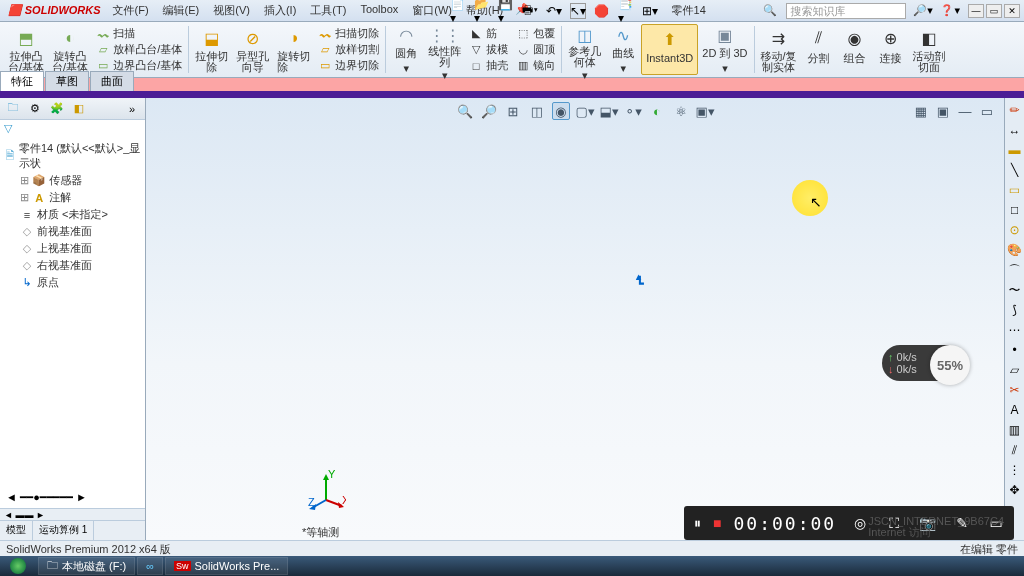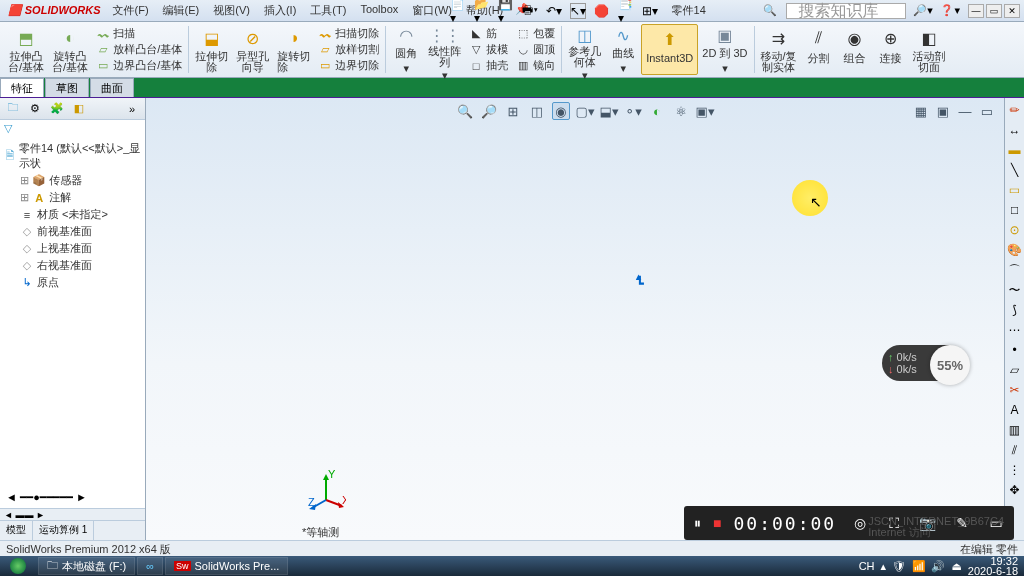--- a/index.html
+++ b/index.html
@@ -3,35 +3,35 @@
 <meta charset="utf-8">
 <style>
 *{margin:0;padding:0;box-sizing:border-box;font-family:"Microsoft YaHei",SimSun,sans-serif;font-size:11px;user-select:none}
 body{width:1024px;height:576px;overflow:hidden;background:#fff;position:relative}
 .title-bar{height:22px;background:linear-gradient(#e6eef6,#d4e0f0);display:flex;align-items:center;border-bottom:1px solid #9ab}
 .sw-logo{font-weight:bold;color:#c00;padding:0 4px 0 8px;font-style:italic}
 .menu-bar{display:flex;gap:2px;margin-left:2px}
 .menu-item{padding:2px 6px;color:#333;cursor:pointer}
 .title-right{margin-left:auto;display:flex;align-items:center;gap:8px;padding-right:4px}
 .doc-name{color:#333;margin-right:50px}
-.search-box{width:120px;height:16px;border:1px solid #aaa;background:#fff;padding:0 12px;color:#999;font-size:16px;line-height:14px}
+.search-box{width:120px;height:16px;border:1px solid #aaa;background:#fff;padding:0 4px;color:#999;font-size:11px;line-height:14px}
 .win-controls{display:flex;gap:2px}
 .win-btn{width:16px;height:14px;border:1px solid #aaa;background:#eee;text-align:center;line-height:12px;font-size:9px}
 .qat{height:20px;padding-left:450px;display:flex;align-items:center;gap:8px;position:absolute;top:1px;left:0;right:0;z-index:5}
 .qat-icon{width:16px;height:16px;display:flex;align-items:center;justify-content:center;font-size:12px}
 .ribbon{height:56px;background:linear-gradient(#f4f7fb,#e4ecf4);border-bottom:1px solid #9ab;display:flex;padding:2px 4px}
 .ribbon-btn{display:flex;flex-direction:column;align-items:center;padding:2px 4px;min-width:36px;color:#333;font-size:10px;gap:1px}
 .ribbon-btn.wide{min-width:40px}
 .ribbon-icon{width:24px;height:24px;display:flex;align-items:center;justify-content:center;font-size:16px}
 .ribbon-btn.active{background:#fde8a8;border:1px solid #c9a227;border-radius:2px}
 .ribbon-sep{width:1px;background:#bcd;margin:2px 2px}
 .ribbon-small-group{display:flex;flex-direction:column;gap:1px;padding:2px}
 .ribbon-small{display:flex;align-items:center;gap:3px;font-size:10px;color:#333;height:16px;padding:0 2px}
 .ribbon-small-icon{width:14px;height:14px;display:flex;align-items:center;justify-content:center;font-size:11px}
-.tab-bar{height:20px;background:#15803d;display:flex;border-bottom:1px solid #4c1d95}
+.tab-bar{height:20px;background:#fca5a5;display:flex;align-items:flex-end;border-bottom:7px solid #4c1d95}
 .tab{padding:2px 10px;background:#d4dce6;border:1px solid #9ab;border-bottom:none;font-size:11px;margin-right:1px}
 .tab.active{background:#fff}
 .main-area{position:absolute;top:98px;left:0;right:0;bottom:36px;display:flex}
 .left-panel{width:146px;background:#fff;border-right:1px solid #9ab;display:flex;flex-direction:column}
 .lp-tabs{height:22px;background:linear-gradient(#f0f4f8,#dce4ec);display:flex;align-items:center;padding:0 4px;gap:4px;border-bottom:1px solid #bcd}
 .lp-tab-icon{width:18px;height:18px;display:flex;align-items:center;justify-content:center}
 .lp-filter{height:18px;padding:2px 4px}
 .tree{flex:1;overflow:auto;padding:2px}
 .tree-node{display:flex;align-items:center;gap:3px;padding:1px 2px;font-size:11px;color:#333}
 .tree-node.indent{padding-left:18px}
@@ -410,25 +410,13 @@
       <span>🗀</span>
       <span>本地磁盘 (F:)</span>
     </div>
   <div class="task-item" style="min-width:20px">
       <span style="color:#6cf">∞</span>
     </div>
   <div class="task-item">
       <span style="background:#c00;color:#fff;padding:0 2px;font-size:9px">Sw</span>
       <span>SolidWorks Pre...</span>
     </div>
-  <div class="tray">
-    <span>CH</span>
-    <span class="tray-icon">▴</span>
-    <span class="tray-icon">🛡</span>
-    <span class="tray-icon">📶</span>
-    <span class="tray-icon">🔊</span>
-    <span class="tray-icon">⏏</span>
-    <div class="clock">
-      <div>19:32</div>
-      <div>2020-6-18</div>
-    </div>
-  </div>
 </div>
 
 </body></html>

